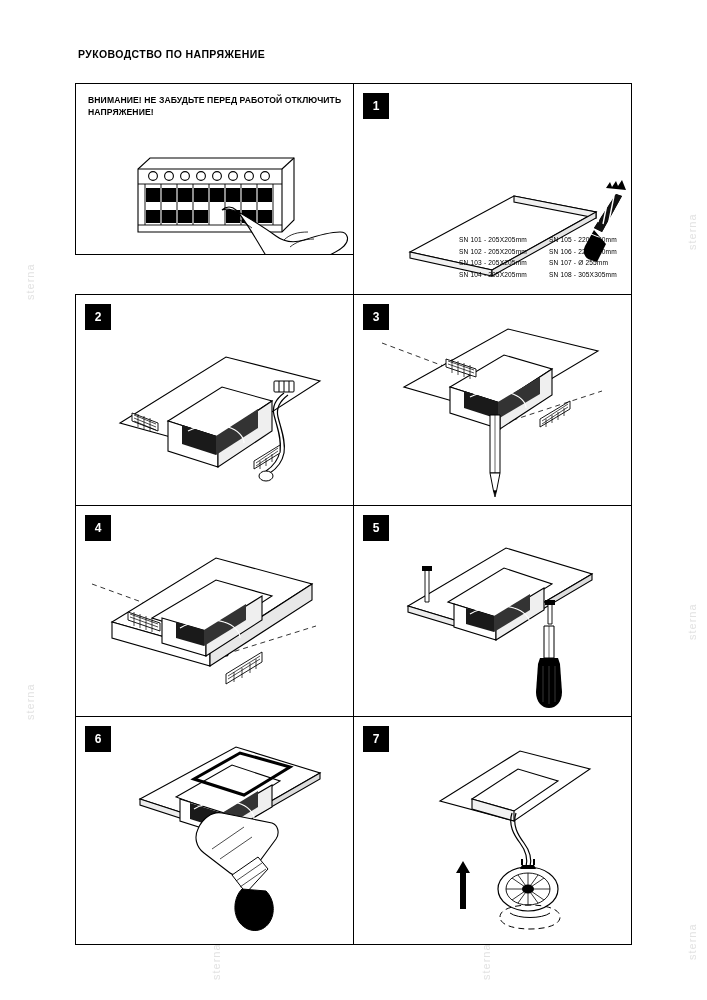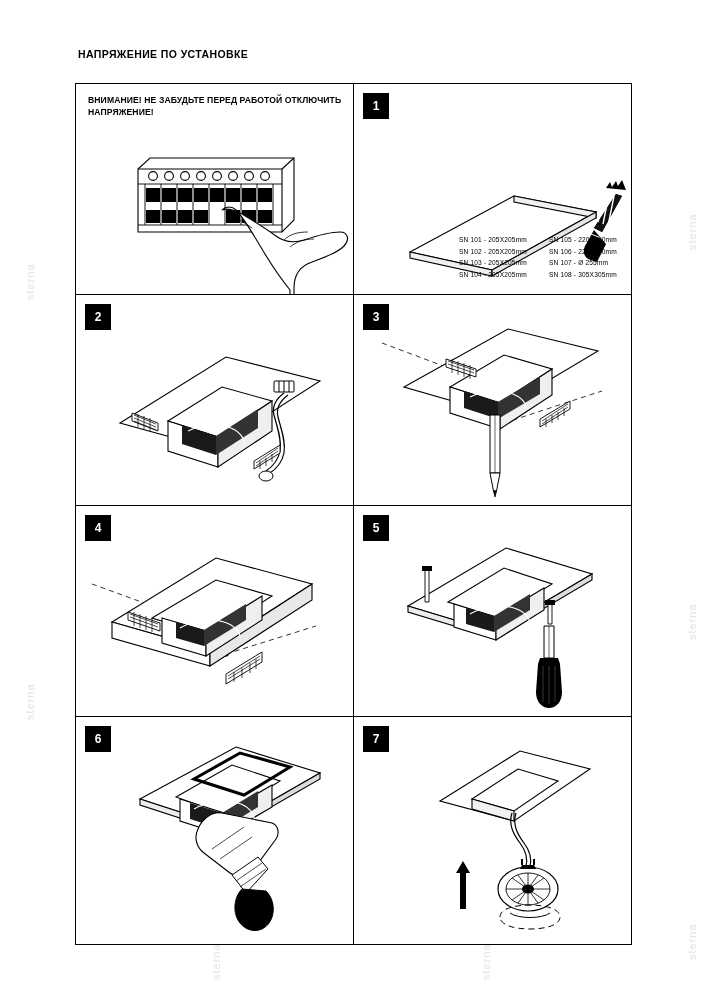--- a/index.html
+++ b/index.html
@@ -36,21 +36,21 @@
     width: 557px;
     height: 862px;
   }
   .cell {
     position: absolute;
     border: 1px solid #000;
     box-sizing: border-box;
     background: #fff;
     overflow: hidden;
   }
-  .c-warn   { left: 0px;   top: 0px;   width: 279px; height: 212px; }
+  .c-warn   { left: 0px;   top: 0px;   width: 279px; height: 172px; }
   .c1       { left: 278px; top: 0px;   width: 279px; height: 212px; }
   .c2       { left: 0px;   top: 211px; width: 279px; height: 212px; }
   .c3       { left: 278px; top: 211px; width: 279px; height: 212px; }
   .c4       { left: 0px;   top: 422px; width: 279px; height: 212px; }
   .c5       { left: 278px; top: 422px; width: 279px; height: 212px; }
   .c6       { left: 0px;   top: 633px; width: 279px; height: 229px; }
   .c7       { left: 278px; top: 633px; width: 279px; height: 229px; }
 
   .step-badge {
     position: absolute;
@@ -103,21 +103,21 @@
     letter-spacing: 1px;
     user-select: none;
     pointer-events: none;
   }
 </style>
 </head>
 <body>
 
 <div class="page">
 
-  <div class="title">НАПРЯЖЕНИЕ ПО УСТАНОВКЕ</div>
+  <div class="title">РУКОВОДСТВО ПО НАПРЯЖЕНИЕ</div>
 
   <div class="wm" style="left:24px;  top:300px;">sterna</div>
   <div class="wm" style="left:24px;  top:720px;">sterna</div>
   <div class="wm" style="left:210px; top:980px;">sterna</div>
   <div class="wm" style="left:480px; top:980px;">sterna</div>
   <div class="wm" style="left:686px; top:250px;">sterna</div>
   <div class="wm" style="left:686px; top:640px;">sterna</div>
   <div class="wm" style="left:686px; top:960px;">sterna</div>
   <div class="wm" style="left:340px; top:560px;">sterna</div>
 

